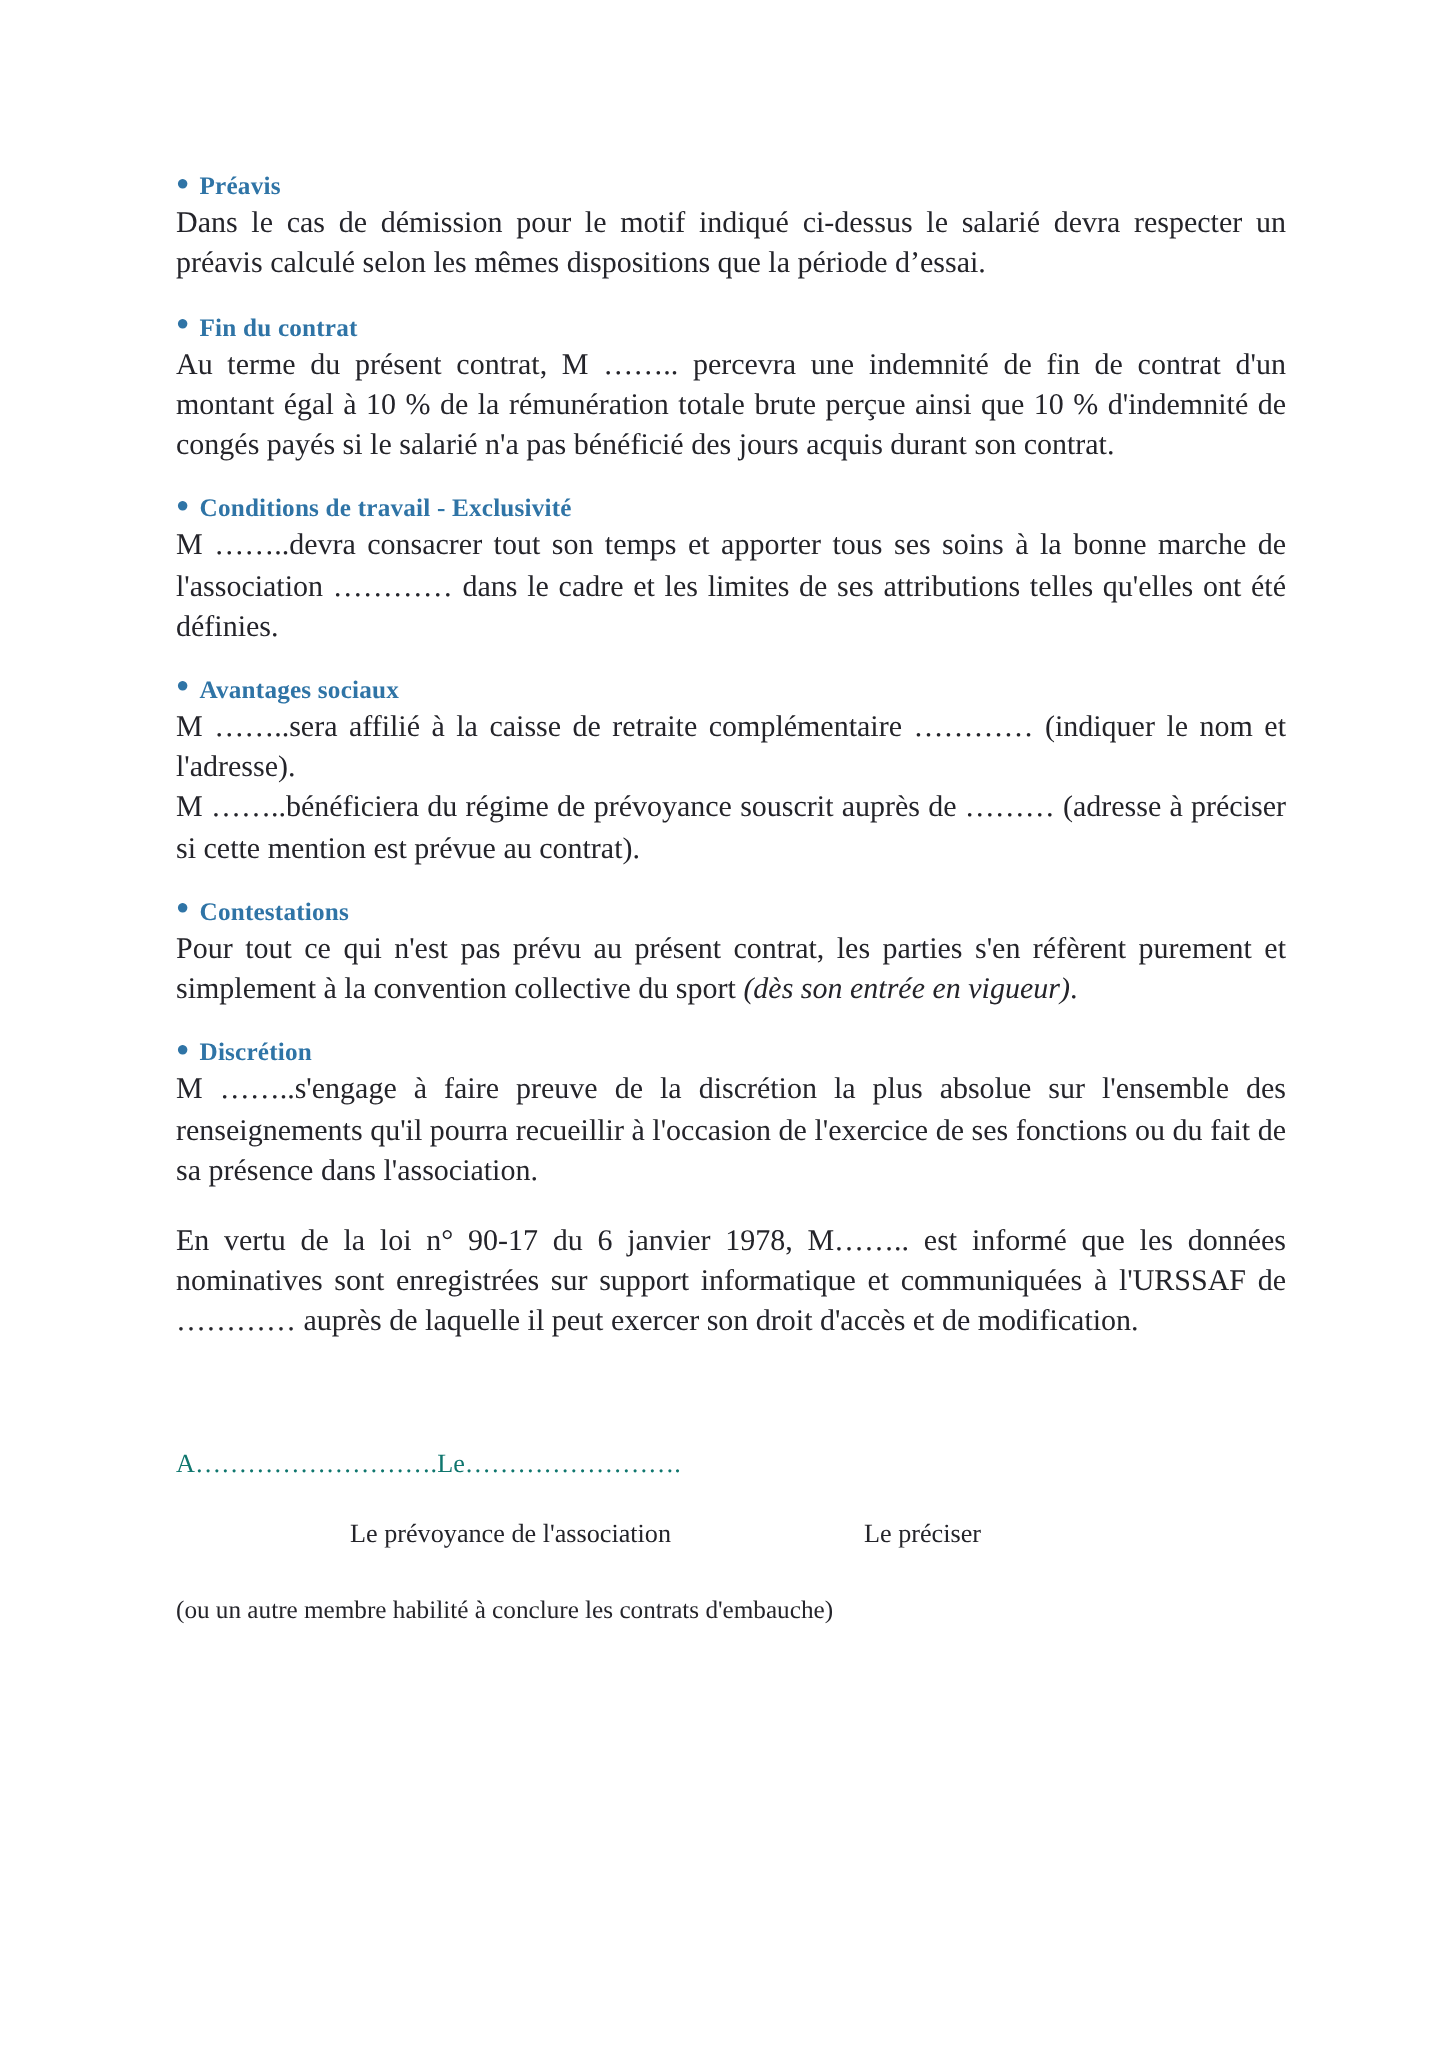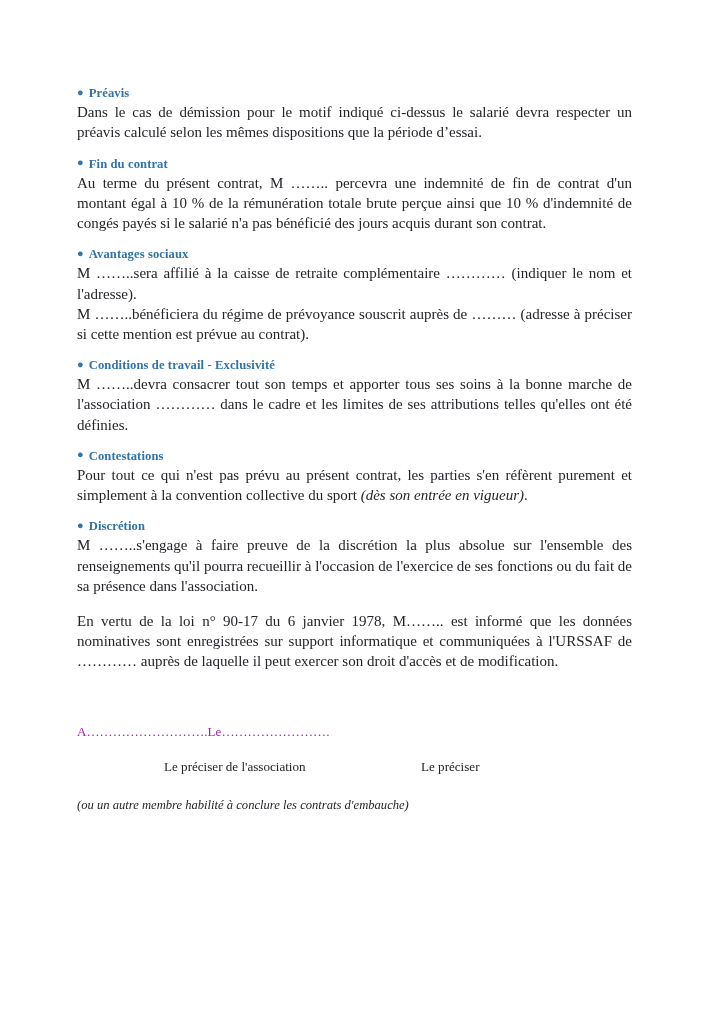--- a/index.html
+++ b/index.html
@@ -17,21 +17,21 @@
   }
   .page {
     position: absolute;
     left: 0; top: 0;
     width: 724px;
     height: 1024px;
     background: #ffffff;
   }
   .content {
     position: absolute;
-    left: 77px;
+    left: 88px;
     top: 84px;
     width: 555px;
   }
 
   
   .section { margin: 0 0 12px 0; }
   .heading {
     font-size: 12.6px;
     font-weight: bold;
     color: #2f74a6;
@@ -70,21 +70,21 @@
   i, .ital { font-style: italic; }
 
   
   .sig-block {
     margin-top: 52px;
   }
   .sig-line {
     font-size: 13.1px;
     line-height: 1.345;
     white-space: nowrap;
-    color: #a21caf;
+    color: #0f766e;
   }
   .sig-roles {
     margin-top: 17px;
     font-size: 13.1px;
     line-height: 1.345;
     position: relative;
     height: 18px;
   }
   .sig-roles .role-president {
     position: absolute;
@@ -94,21 +94,20 @@
   }
   .sig-roles .role-salarie {
     position: absolute;
     left: 344px;
     top: 0;
     white-space: nowrap;
   }
   .sig-note {
     margin-top: 21px;
     font-size: 12.6px;
-    font-style: italic;
     line-height: 1.345;
     white-space: nowrap;
     color: #24242a;
   }
 </style>
 </head>
 <body>
 
 <div class="page">
   <div class="content">
@@ -122,31 +121,31 @@
 
     <div class="section">
       <div class="heading">
         <span class="bullet">●</span><span class="htext">Fin du contrat</span>
       </div>
       <p class="para">Au terme du présent contrat, M …….. percevra une indemnité de fin de contrat d'un montant égal à 10 % de la rémunération totale brute perçue ainsi que 10 % d'indemnité de congés payés si le salarié n'a pas bénéficié des jours acquis durant son contrat.</p>
     </div>
 
     <div class="section">
       <div class="heading">
+        <span class="bullet">●</span><span class="htext">Conditions de travail - Exclusivité</span>
+      </div>
+      <p class="para">M ……..devra consacrer tout son temps et apporter tous ses soins à la bonne marche de l'association ………… dans le cadre et les limites de ses attributions telles qu'elles ont été définies.</p>
+    </div>
+
+    <div class="section">
+      <div class="heading">
         <span class="bullet">●</span><span class="htext">Avantages sociaux</span>
       </div>
       <p class="para last-natural">M ……..sera affilié à la caisse de retraite complémentaire ………… (indiquer le nom et l'adresse).</p>
       <p class="para">M ……..bénéficiera du régime de prévoyance souscrit auprès de ……… (adresse à préciser si cette mention est prévue au contrat).</p>
-    </div>
-
-    <div class="section">
-      <div class="heading">
-        <span class="bullet">●</span><span class="htext">Conditions de travail - Exclusivité</span>
-      </div>
-      <p class="para">M ……..devra consacrer tout son temps et apporter tous ses soins à la bonne marche de l'association ………… dans le cadre et les limites de ses attributions telles qu'elles ont été définies.</p>
     </div>
 
     <div class="section">
       <div class="heading">
         <span class="bullet">●</span><span class="htext">Contestations</span>
       </div>
       <p class="para"><span>Pour tout ce qui n'est pas prévu au présent contrat, les parties s'en réfèrent purement et simplement à la convention collective du sport </span><span class="ital">(dès son entrée en vigueur)</span><span>.</span></p>
     </div>
 
     <div class="section">
@@ -156,20 +155,20 @@
       <p class="para">M ……..s'engage à faire preuve de la discrétion la plus absolue sur l'ensemble des renseignements qu'il pourra recueillir à l'occasion de l'exercice de ses fonctions ou du fait de sa présence dans l'association.</p>
     </div>
 
     <div class="section">
       <p class="para gap-para">En vertu de la loi n° 90-17 du 6 janvier 1978, M…….. est informé que les données nominatives sont enregistrées sur support informatique et communiquées à l'URSSAF de ………… auprès de laquelle il peut exercer son droit d'accès et de modification.</p>
     </div>
 
     <div class="sig-block">
       <div class="sig-line">A……………………….Le…………………….</div>
       <div class="sig-roles">
-        <span class="role-president">Le préciser de l'association</span>
+        <span class="role-president">Le prévoyance de l'association</span>
         <span class="role-salarie">Le préciser</span>
       </div>
       <div class="sig-note">(ou un autre membre habilité à conclure les contrats d'embauche)</div>
     </div>
 
   </div>
 </div>
 
 </body></html>

